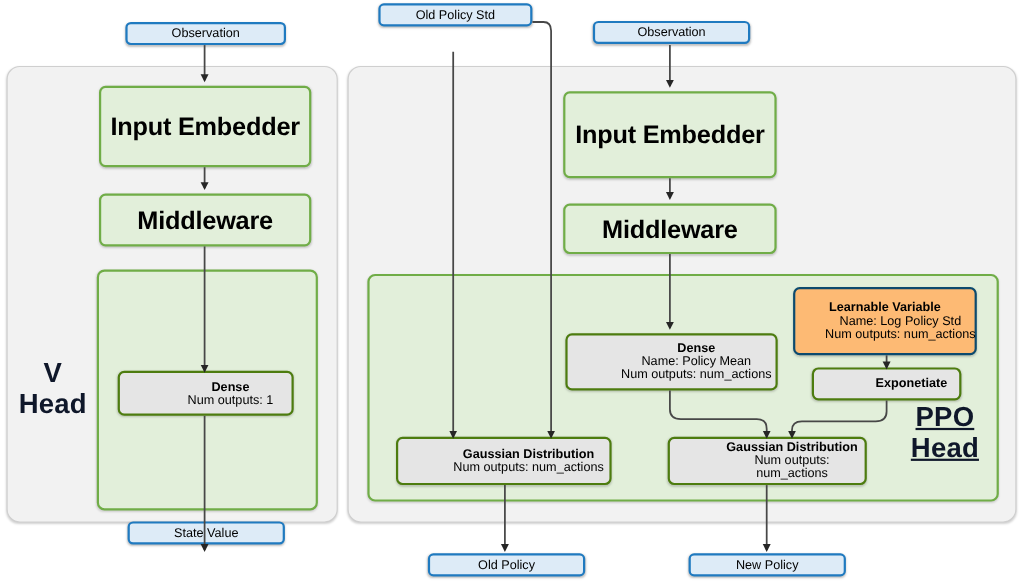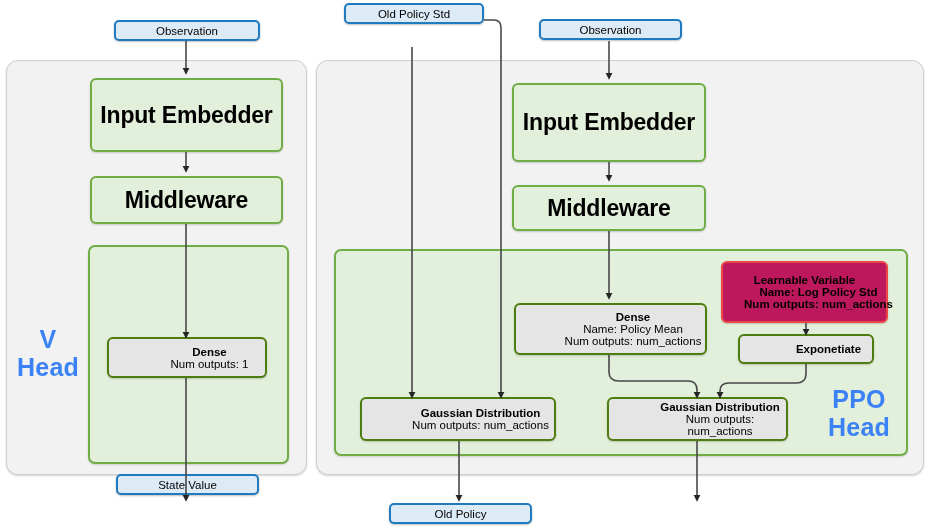--- a/index.html
+++ b/index.html
@@ -36,21 +36,21 @@
     background:#e2efda;
     border:2px solid #70ad47;
     border-radius:7px;
     box-shadow:0 1px 2px rgba(0,0,0,.15);
     z-index:2;
   }
   .head-label{
     position:absolute;
     z-index:3;
     font-weight:bold;
-    color:#3b82f6;
+    color:#0f172a;
     text-align:center;
     line-height:1.12;
     letter-spacing:.2px;
   }
 
   
   .node{
     position:absolute;
     box-sizing:border-box;
     display:flex;
@@ -85,48 +85,48 @@
     background:#e5e5e5;
     border:2px solid #4d7c0f;
     box-shadow:0 1px 2px rgba(0,0,0,.18);
     font-size:11px;
     color:#000;
     padding-left:45px;
   }
   .orange .t1{font-weight:bold;font-size:11.5px;}
   .orange .t2{font-weight:normal;font-size:11.5px;}
   .purple{
-    background:#be185d;
-    border:2px solid #ef4444;
+    background:#fdba74;
+    border:2px solid #0c4a6e;
     box-shadow:0 1px 2px rgba(0,0,0,.18);
     font-size:11px;
     color:#000;
   }
   .purple .t1{font-weight:bold;font-size:11.5px;}
-  .purple .t2{font-weight:bold;font-size:11.5px;padding-left:28px;}
+  .purple .t2{font-weight:normal;font-size:11.5px;padding-left:28px;}
 </style>
 </head>
 <body>
 
 <div id="canvas">
 
   <div class="panel" style="left:6px; top:60px; width:299px; height:413px;"></div>
 
   <div class="panel" style="left:316px; top:60px; width:606px; height:413px;"></div>
 
   <div class="greenbox" style="left:88px; top:245px; width:197px; height:215px;"></div>
 
   <div class="greenbox" style="left:334px; top:249px; width:570px; height:203px;"></div>
 
   <div class="head-label" style="left:10px; top:325px; width:76px; font-size:25px;">
     <span class="ln">V</span>
     <span class="ln">Head</span>
   </div>
 
-  <div class="head-label" style="left:820px; top:385px; width:78px; font-size:25px;">
+  <div class="head-label" style="left:820px; top:365px; width:78px; font-size:25px;text-decoration:underline;">
     <span class="ln">PPO</span>
     <span class="ln">Head</span>
   </div>
 
   <svg class="edges" viewBox="0 0 931 529">
     <defs>
       <marker id="arrow" markerWidth="9" markerHeight="9" refX="5.4" refY="3.6" orient="auto" markerUnits="userSpaceOnUse">
         <path d="M0,0 L7.2,3.6 L0,7.2 z" fill="#262626"></path>
       </marker>
     </defs>
@@ -216,14 +216,17 @@
   </div>
 
   <div class="node blue" style="left:116px; top:474px; width:143px; height:21px;">
     <span class="ln">State Value</span>
   </div>
 
   <div class="node blue" style="left:389px; top:503px; width:143px; height:21px;">
     <span class="ln">Old Policy</span>
   </div>
 
+  <div class="node blue" style="left:626px; top:503px; width:143px; height:21px;">
+    <span class="ln">New Policy</span>
+  </div>
 
 </div>
 
 </body></html>

